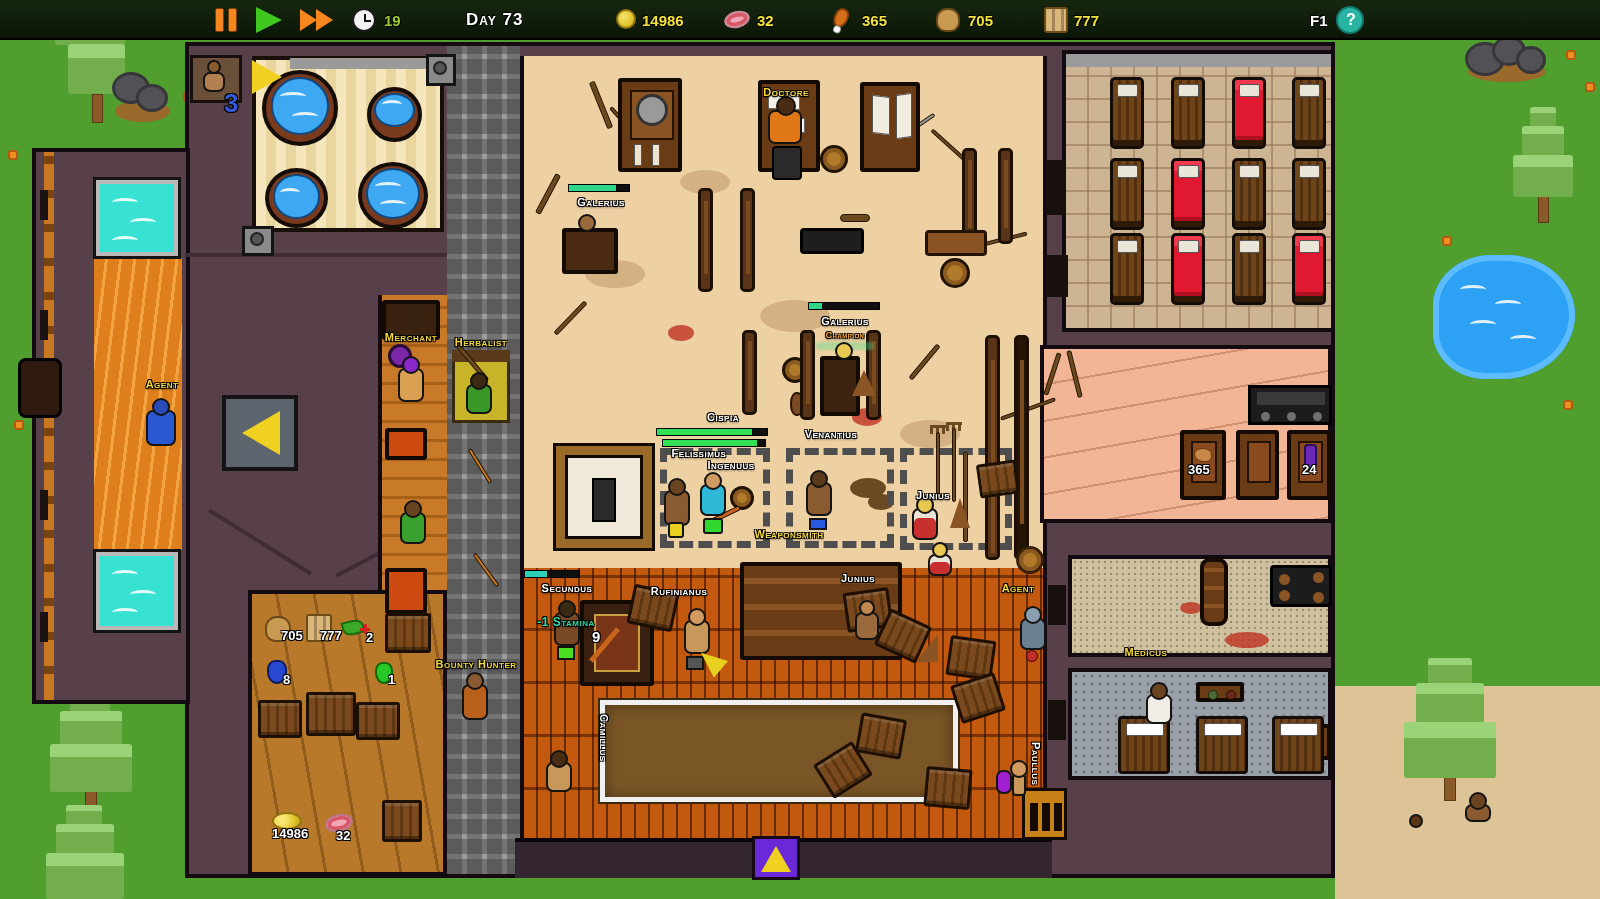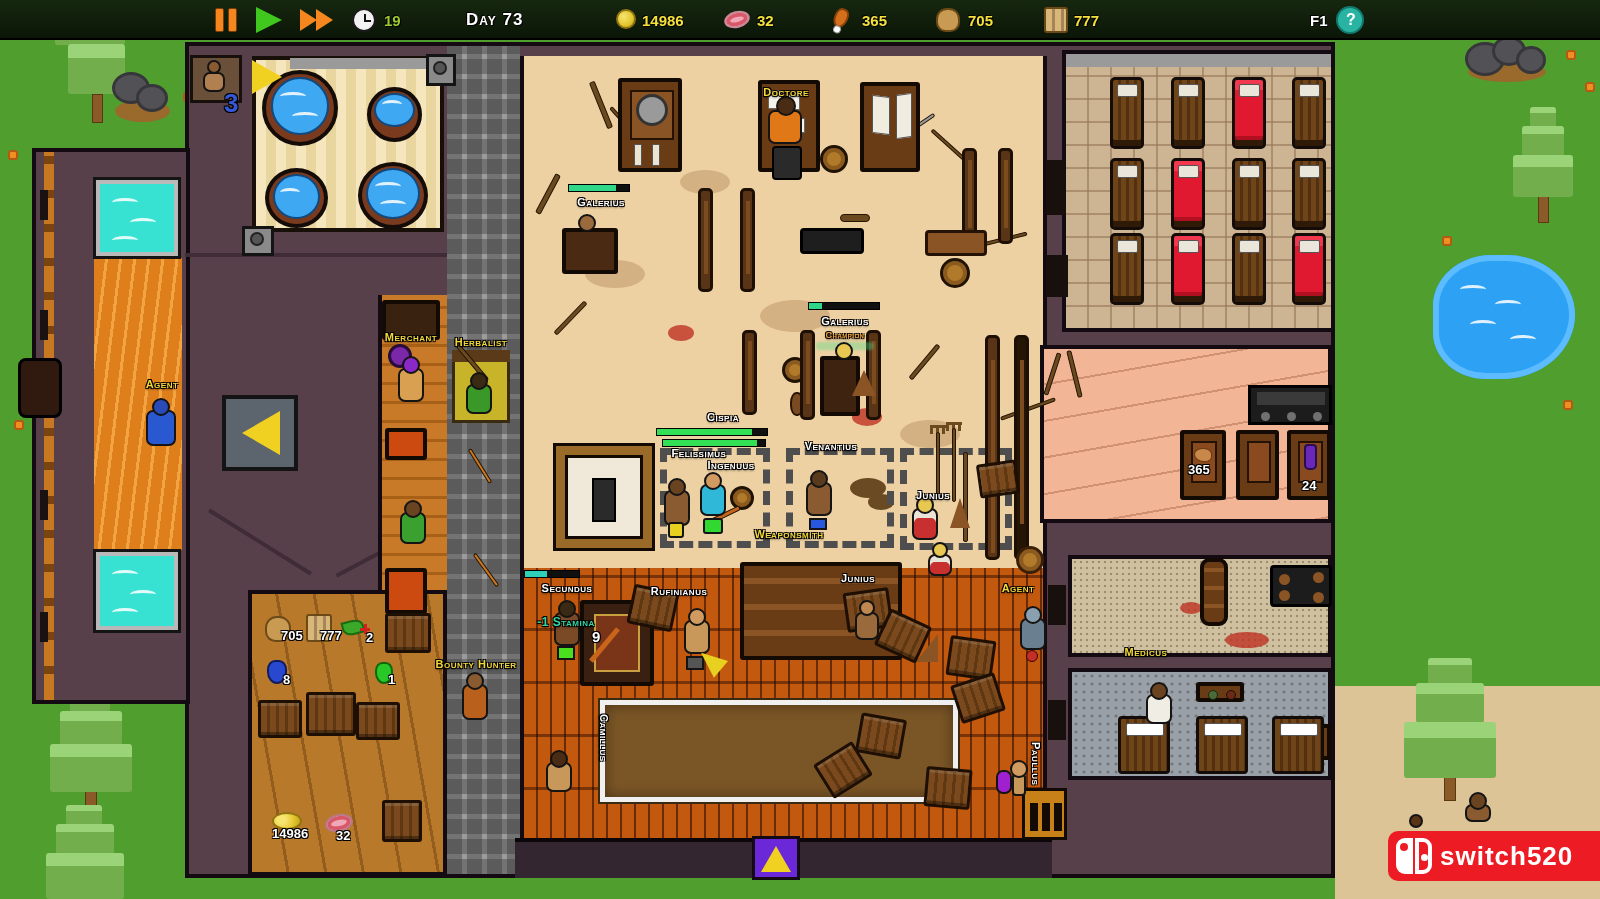--- a/index.html
+++ b/index.html
@@ -543,21 +543,21 @@
     <span style="position:absolute;left:10px;top:14px;width:18px;height:14px;background:#c8884a;border:1px solid #6a3a10;border-radius:50% 50% 40% 60%;"></span>
   </div>
   <div class="num" style="left:1188px;top:462px;">365</div>
   <div class="cab" style="left:1236px;top:430px;width:43px;height:70px;">
     <span style="position:absolute;left:7px;top:7px;width:24px;height:42px;background:#8a4a20;border:2px solid #241204;"></span>
   </div>
   <div class="cab" style="left:1287px;top:430px;width:44px;height:70px;">
     <span style="position:absolute;left:7px;top:7px;width:25px;height:42px;background:#8a4a20;border:2px solid #241204;"></span>
     <span style="position:absolute;left:13px;top:10px;width:13px;height:26px;background:#6a28b8;border:2px solid #2a0c50;border-radius:4px 4px 5px 5px;"></span>
   </div>
-  <div class="num" style="left:1302px;top:478px;">24</div>
+  <div class="num" style="left:1302px;top:462px;">24</div>
 
   <div class="floor gravel" style="left:1068px;top:555px;width:264px;height:102px;border:4px solid #140a12;"></div>
   <div class="blood" style="left:1225px;top:632px;width:44px;height:16px;"></div>
   <div class="blood" style="left:1180px;top:602px;width:22px;height:12px;"></div>
   <div class="blood" style="left:1288px;top:570px;width:28px;height:12px;"></div>
   <div class="cab" style="left:1200px;top:558px;width:28px;height:68px;border-radius:9px;
        background:repeating-linear-gradient(0deg,#6a3c16 0 14px,#8a5424 14px 18px);"></div>
   <div style="left:1270px;top:565px;width:62px;height:42px;background:#1c1c1c;border:3px solid #000;border-radius:4px;z-index:19;">
     <span style="position:absolute;left:6px;top:6px;width:11px;height:11px;border-radius:50%;background:#8a5424;"></span>
     <span style="position:absolute;left:6px;top:22px;width:11px;height:11px;border-radius:50%;background:#8a5424;"></span>
@@ -588,21 +588,21 @@
   </div>
   <div class="door" style="left:1048px;top:700px;width:18px;height:40px;"></div>
 
   <div class="label yellow" style="left:786px;top:86px;">Doctore</div>
   <div class="label" style="left:601px;top:196px;">Galerius</div>
   <div class="label" style="left:845px;top:315px;">Galerius</div>
   <div class="label orange" style="left:845px;top:329px;">Champion</div>
   <div class="label" style="left:723px;top:411px;">Cispia</div>
   <div class="label" style="left:699px;top:447px;">Felissimus</div>
   <div class="label" style="left:731px;top:459px;">Ingenuus</div>
-  <div class="label" style="left:822px;top:440px;padding-left:18px;">Venantius</div>
+  <div class="label" style="left:822px;top:428px;padding-left:18px;">Venantius</div>
   <div class="label" style="left:933px;top:489px;">Junius</div>
   <div class="label yellow" style="left:789px;top:528px;">Weaponsmith</div>
   <div class="label" style="left:567px;top:582px;">Secundus</div>
   <div class="label" style="left:679px;top:585px;">Rufinianus</div>
   <div class="label" style="left:858px;top:572px;">Junius</div>
   <div class="label yellow" style="left:1018px;top:582px;">Agent</div>
   <div class="label yellow" style="left:476px;top:658px;">Bounty Hunter</div>
   <div class="label vert" style="left:598px;top:714px;">Camillus</div>
   <div class="label vert" style="left:1030px;top:742px;">Paullus</div>
   <div class="label yellow" style="left:1146px;top:646px;">Medicus</div>
@@ -644,22 +644,13 @@
     <div class="tbnum" style="left:1074px;">777</div>
     <div class="tbnum" style="left:1310px;color:#fff;">F1</div>
     <div style="left:1336px;top:6px;width:28px;height:28px;border-radius:50%;background:#29b3a2;border:2px solid #117a6d;">
       <span style="position:absolute;left:8px;top:3px;color:#fff;font-weight:800;font-size:16px;">?</span>
     </div>
   </div>
 
   <div class="char" style="left:1405px;top:814px;width:22px;height:26px;z-index:50;">
     <span class="head" style="background:#5a3414;width:14px;height:14px;"></span>
   </div>
-  <div id="watermark">
-    <span class="jcl">
-        <i></i>
-      </span>
-    <span class="jcr">
-        <i></i>
-      </span>
-    <span class="txt">switch520</span>
-  </div>
 </div>
 
 </body></html>

